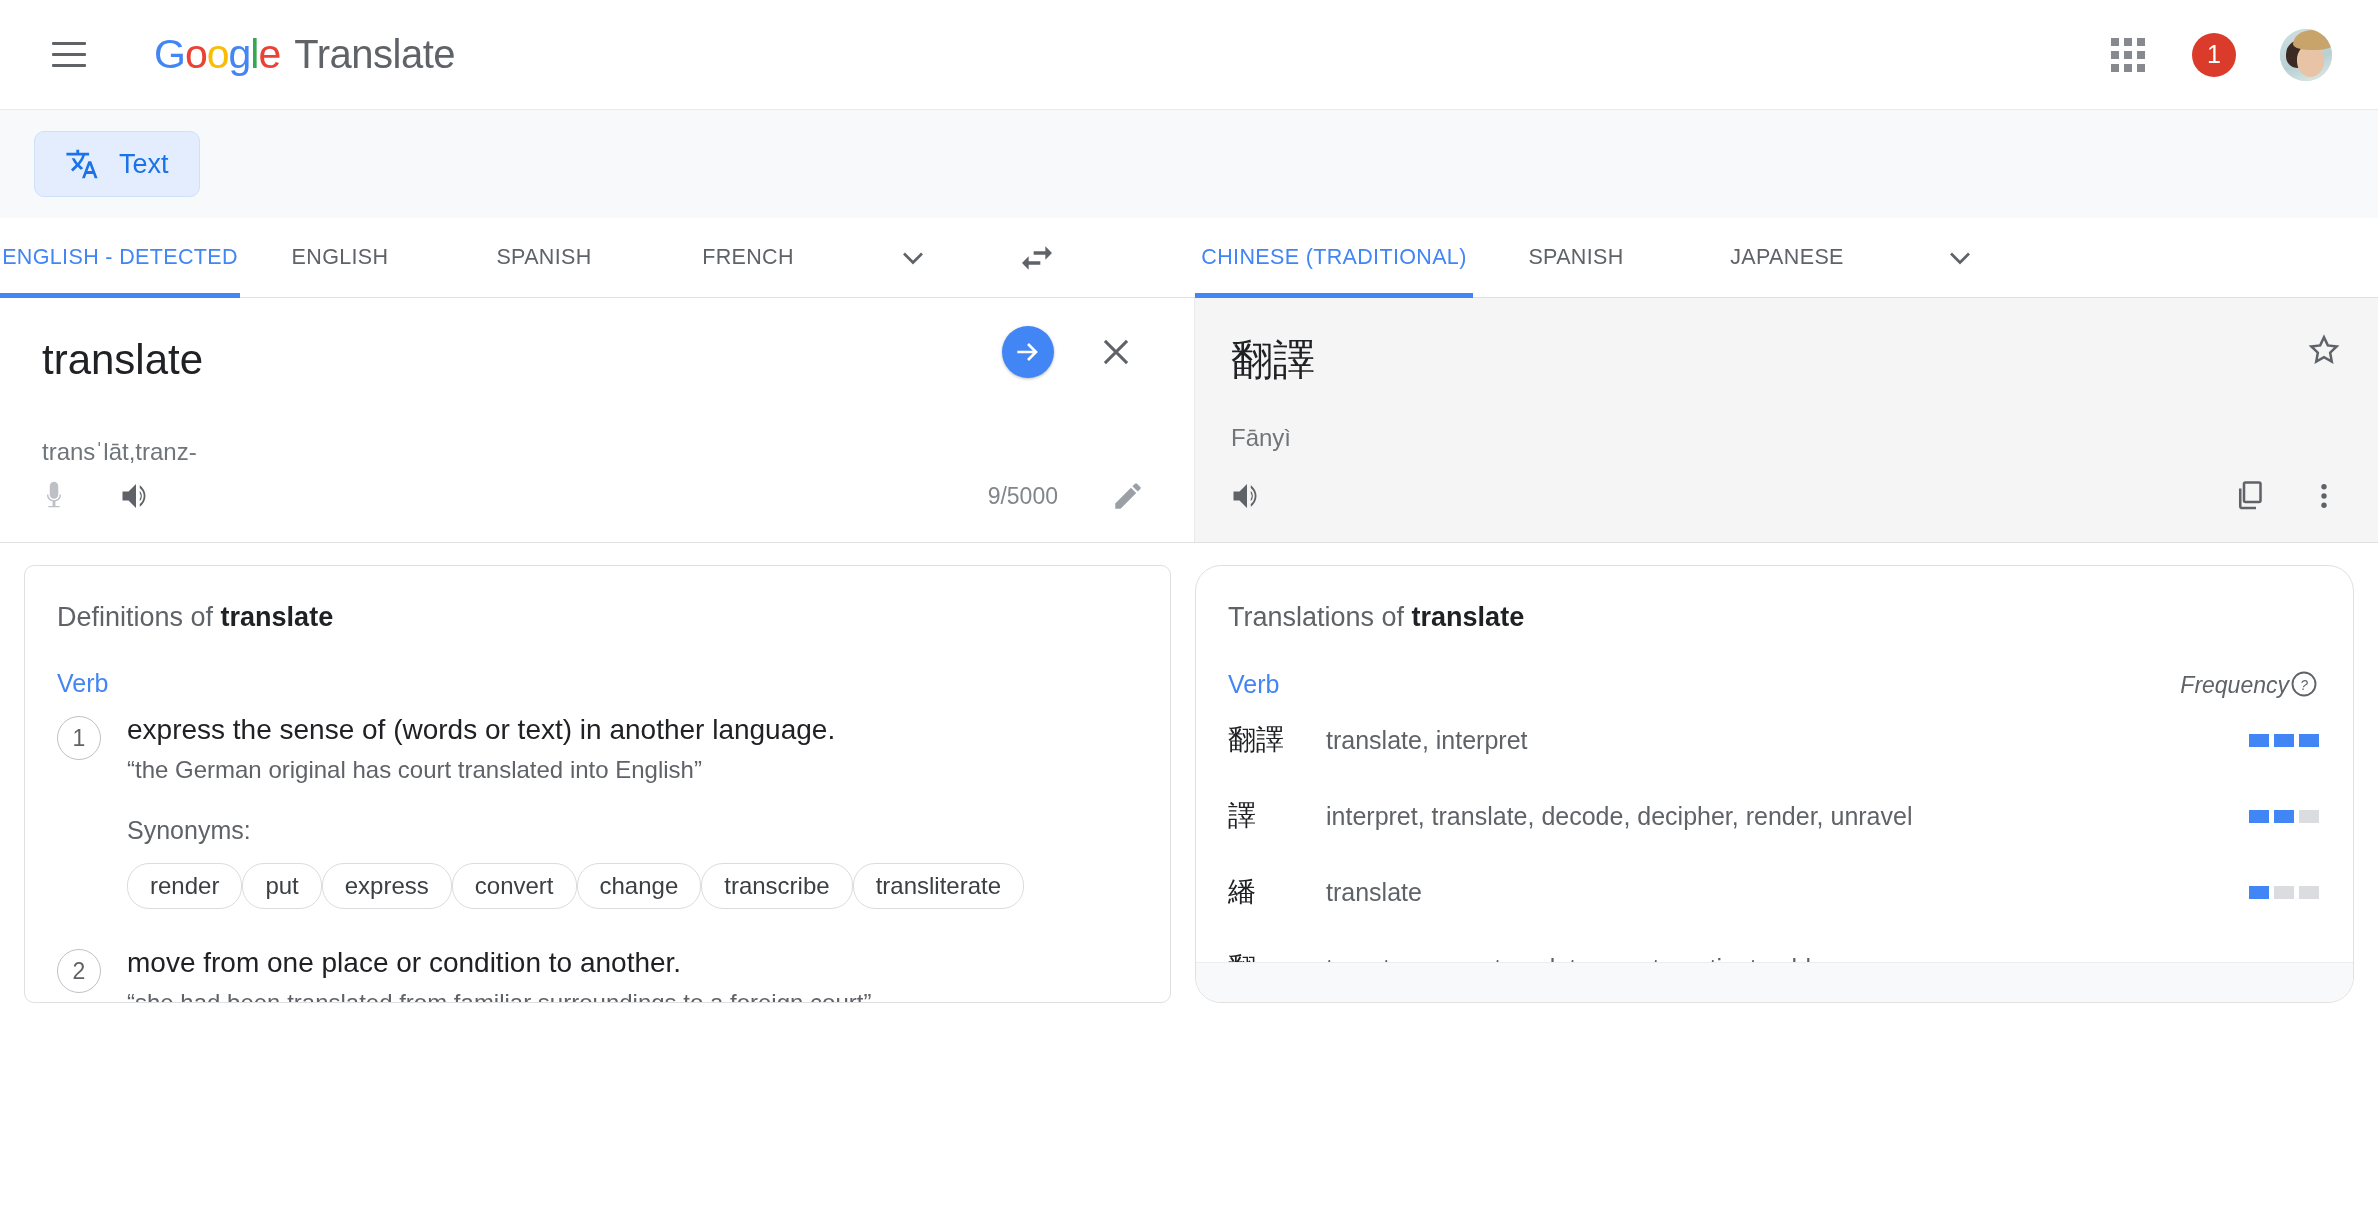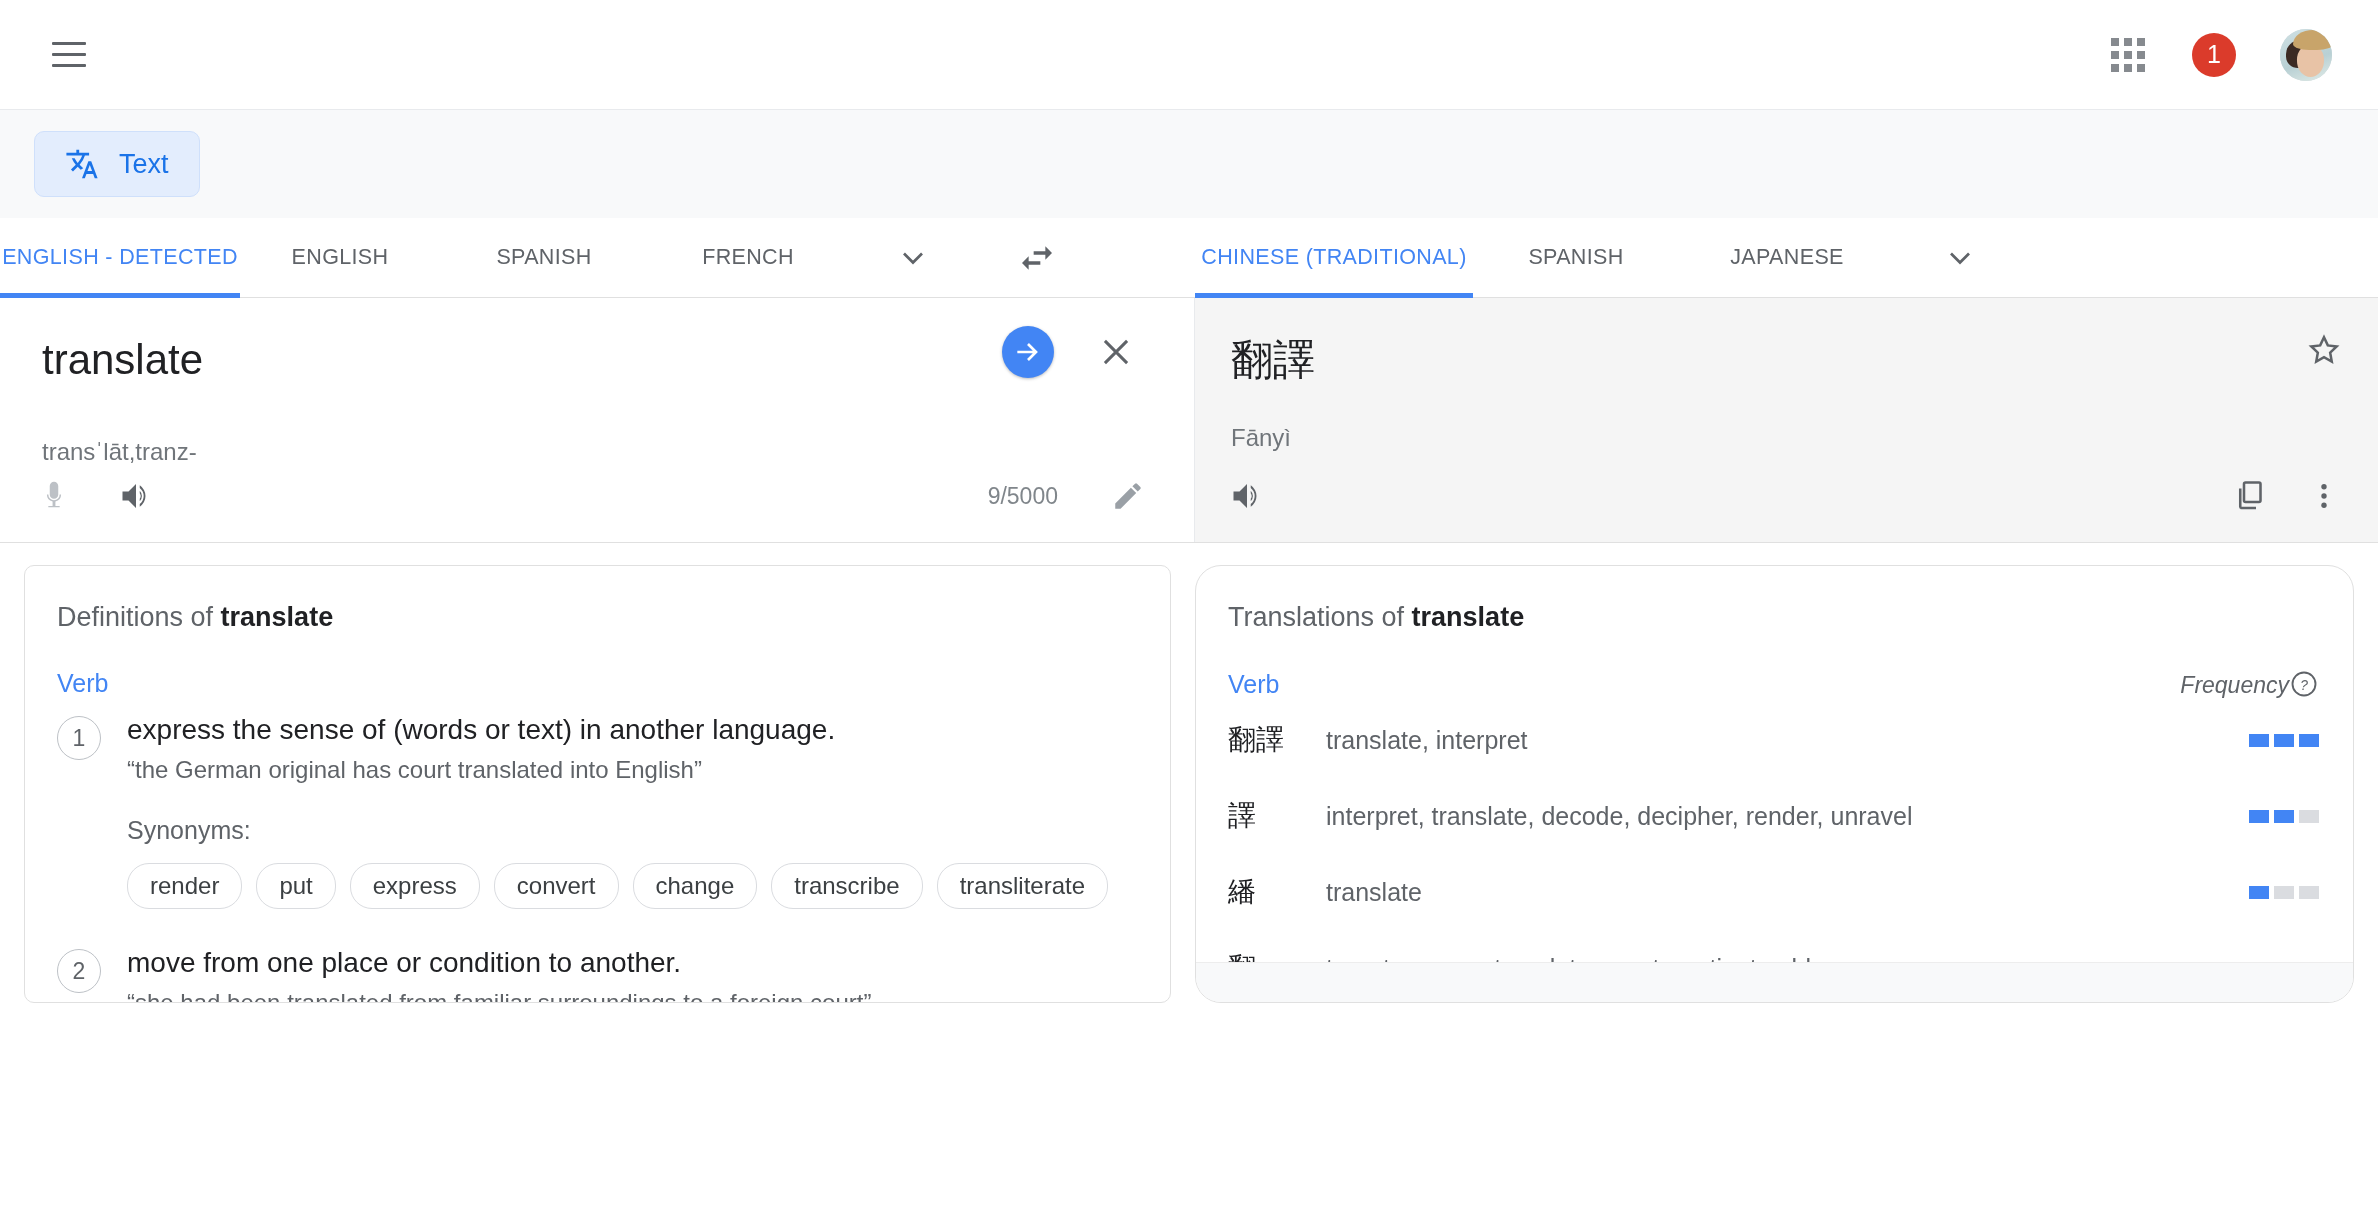--- a/index.html
+++ b/index.html
@@ -240,21 +240,21 @@
     width: 44px; height: 44px;
     border: 1px solid #bdc1c6; border-radius: 50%;
     color: #5f6368; font-size: 23px;
     display: flex; align-items: center; justify-content: center;
     margin-top: 2px;
   }
   .def-body { padding-left: 26px; }
   .def-text { font-size: 28px; color: #202124; }
   .def-example { font-size: 24px; color: #5f6368; margin-top: 10px; }
   .syn-label { font-size: 25px; color: #5f6368; margin-top: 32px; }
-  .syn-chips { display: flex; gap: 14px; margin-top: 18px; flex-wrap: nowrap; }
+  .syn-chips { display: flex; margin-top: 18px; flex-wrap: nowrap; }
   .syn-chip {
     border: 1px solid #dadce0; border-radius: 22px;
     padding: 8px 22px;
     font-size: 24px; color: #3c4043;
     cursor: pointer; white-space: nowrap;
   }
 
   .freq-head {
     display: flex; align-items: center;
     padding: 36px 34px 0 32px;
@@ -282,20 +282,24 @@
   }
 </style>
 </head>
 <body>
 
 <div class="header">
   <div class="hamburger">
     <span></span>
     <span></span>
     <span></span>
+  </div>
+  <div class="brand">
+    <span class="g-logo"><span style="color:#4285f4">G</span><span style="color:#ea4335">o</span><span style="color:#fbbc05">o</span><span style="color:#4285f4">g</span><span style="color:#34a853">l</span><span style="color:#ea4335">e</span></span>
+    <span class="word">Translate</span>
   </div>
   <div class="header-right">
     <div class="apps-grid">
       <i></i>
         <i></i>
         <i></i>
       <i></i>
         <i></i>
         <i></i>
       <i></i>

